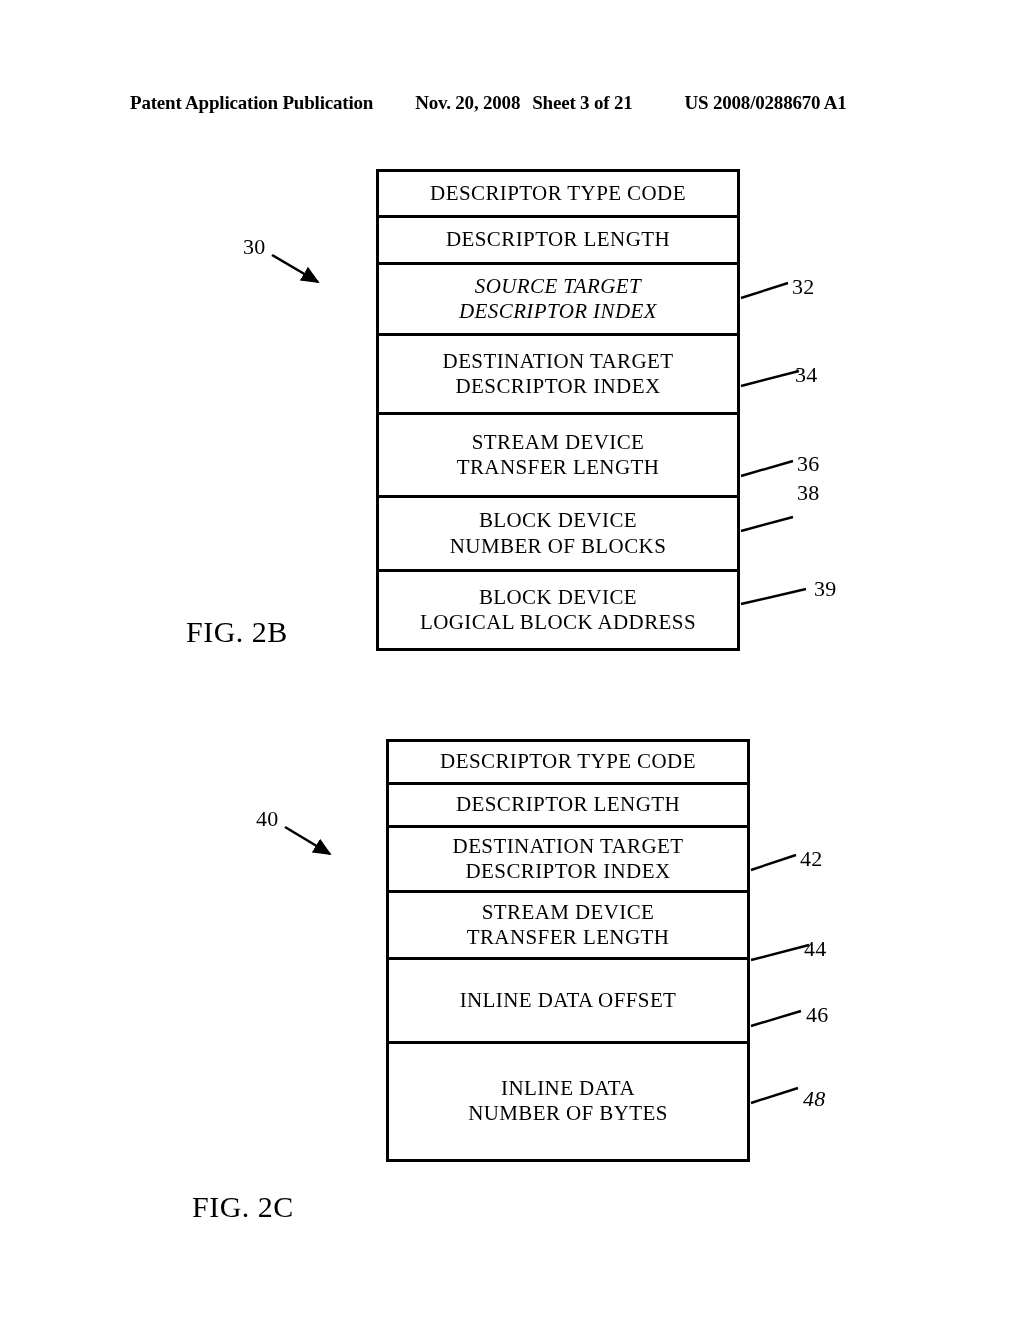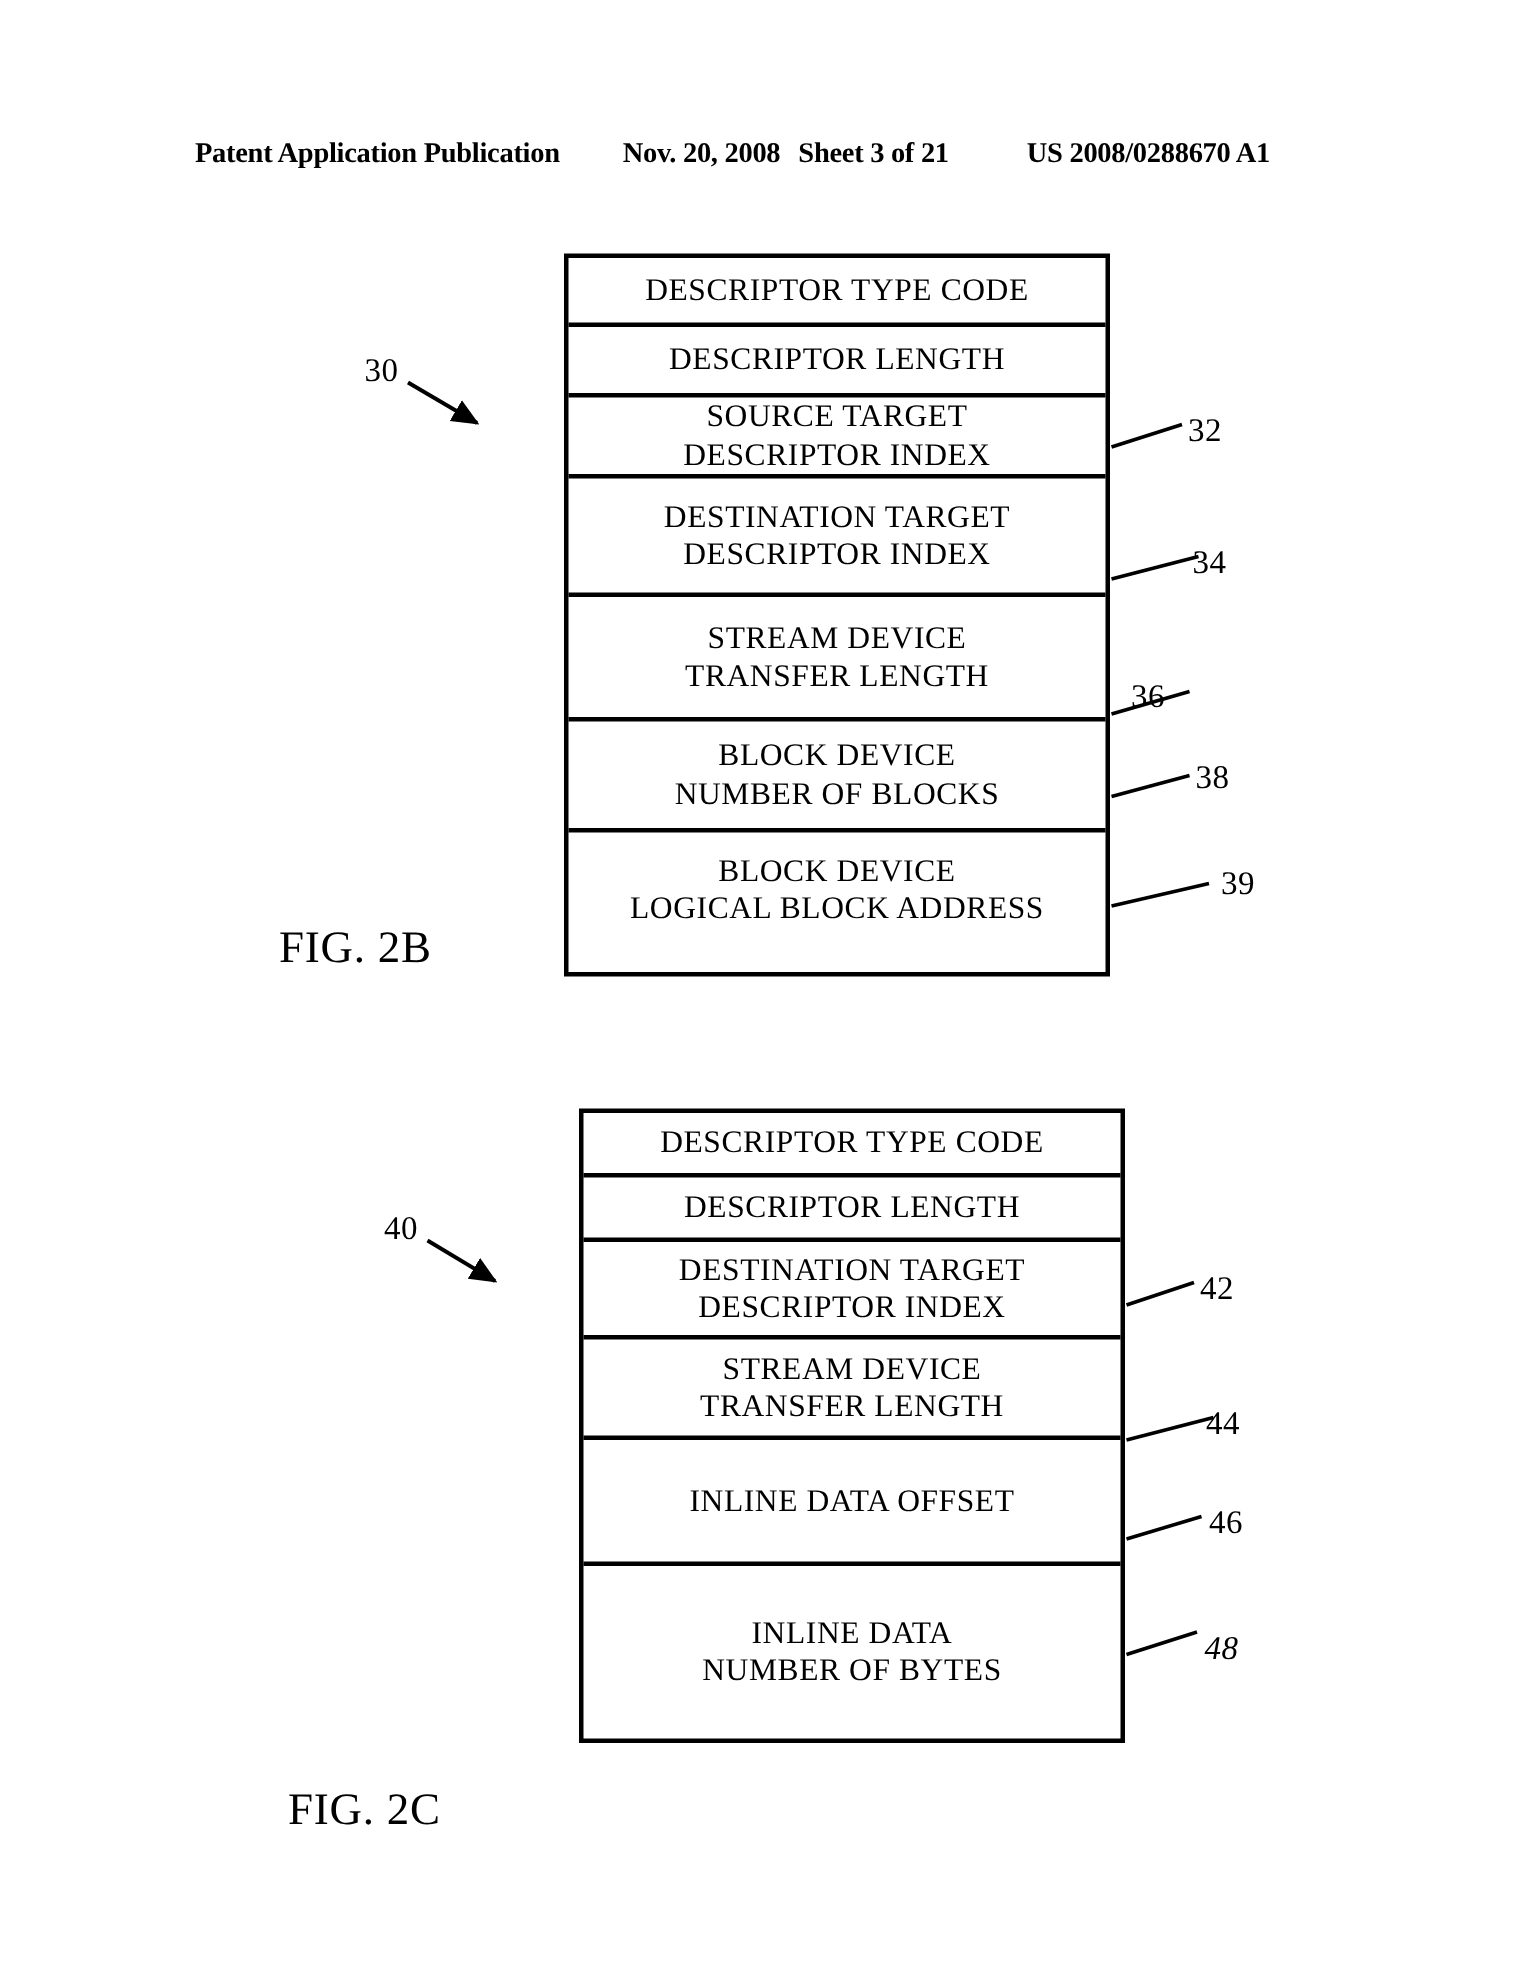--- a/index.html
+++ b/index.html
@@ -61,21 +61,21 @@
 
   
   #table-2b {
     left: 376px;
     top: 169px;
     width: 364px;
     height: 482px;
   }
   #table-2b .r0 { height: 46px; }
   #table-2b .r1 { height: 47px; }
-  #table-2b .r2 { height: 54px; }
+  #table-2b .r2 { height: 71px; font-style: italic; }
   #table-2b .r3 { height: 79px; }
   #table-2b .r4 { height: 83px; }
   #table-2b .r5 { height: 74px; }
   #table-2b .r6 { height: 76px; }
 
   
   #table-2c {
     left: 386px;
     top: 739px;
     width: 364px;
@@ -106,22 +106,22 @@
     white-space: nowrap;
   }
 
   
   #ref-30 { left: 243px; top: 234px; }
   #ref-40 { left: 256px; top: 806px; }
 
   
   #ref-32 { left: 792px; top: 274px; }
   #ref-34 { left: 795px; top: 362px; }
-  #ref-36 { left: 754px; top: 451px; }
-  #ref-38 { left: 797px; top: 505px; }
+  #ref-36 { left: 797px; top: 451px; }
+  #ref-38 { left: 797px; top: 480px; }
   #ref-39 { left: 814px; top: 576px; }
 
   
   #ref-42 { left: 800px; top: 846px; }
   #ref-44 { left: 804px; top: 936px; }
   #ref-46 { left: 806px; top: 1002px; }
   #ref-48 { left: 803px; top: 1086px; font-style: italic; }
 
   
   #leader-layer {

